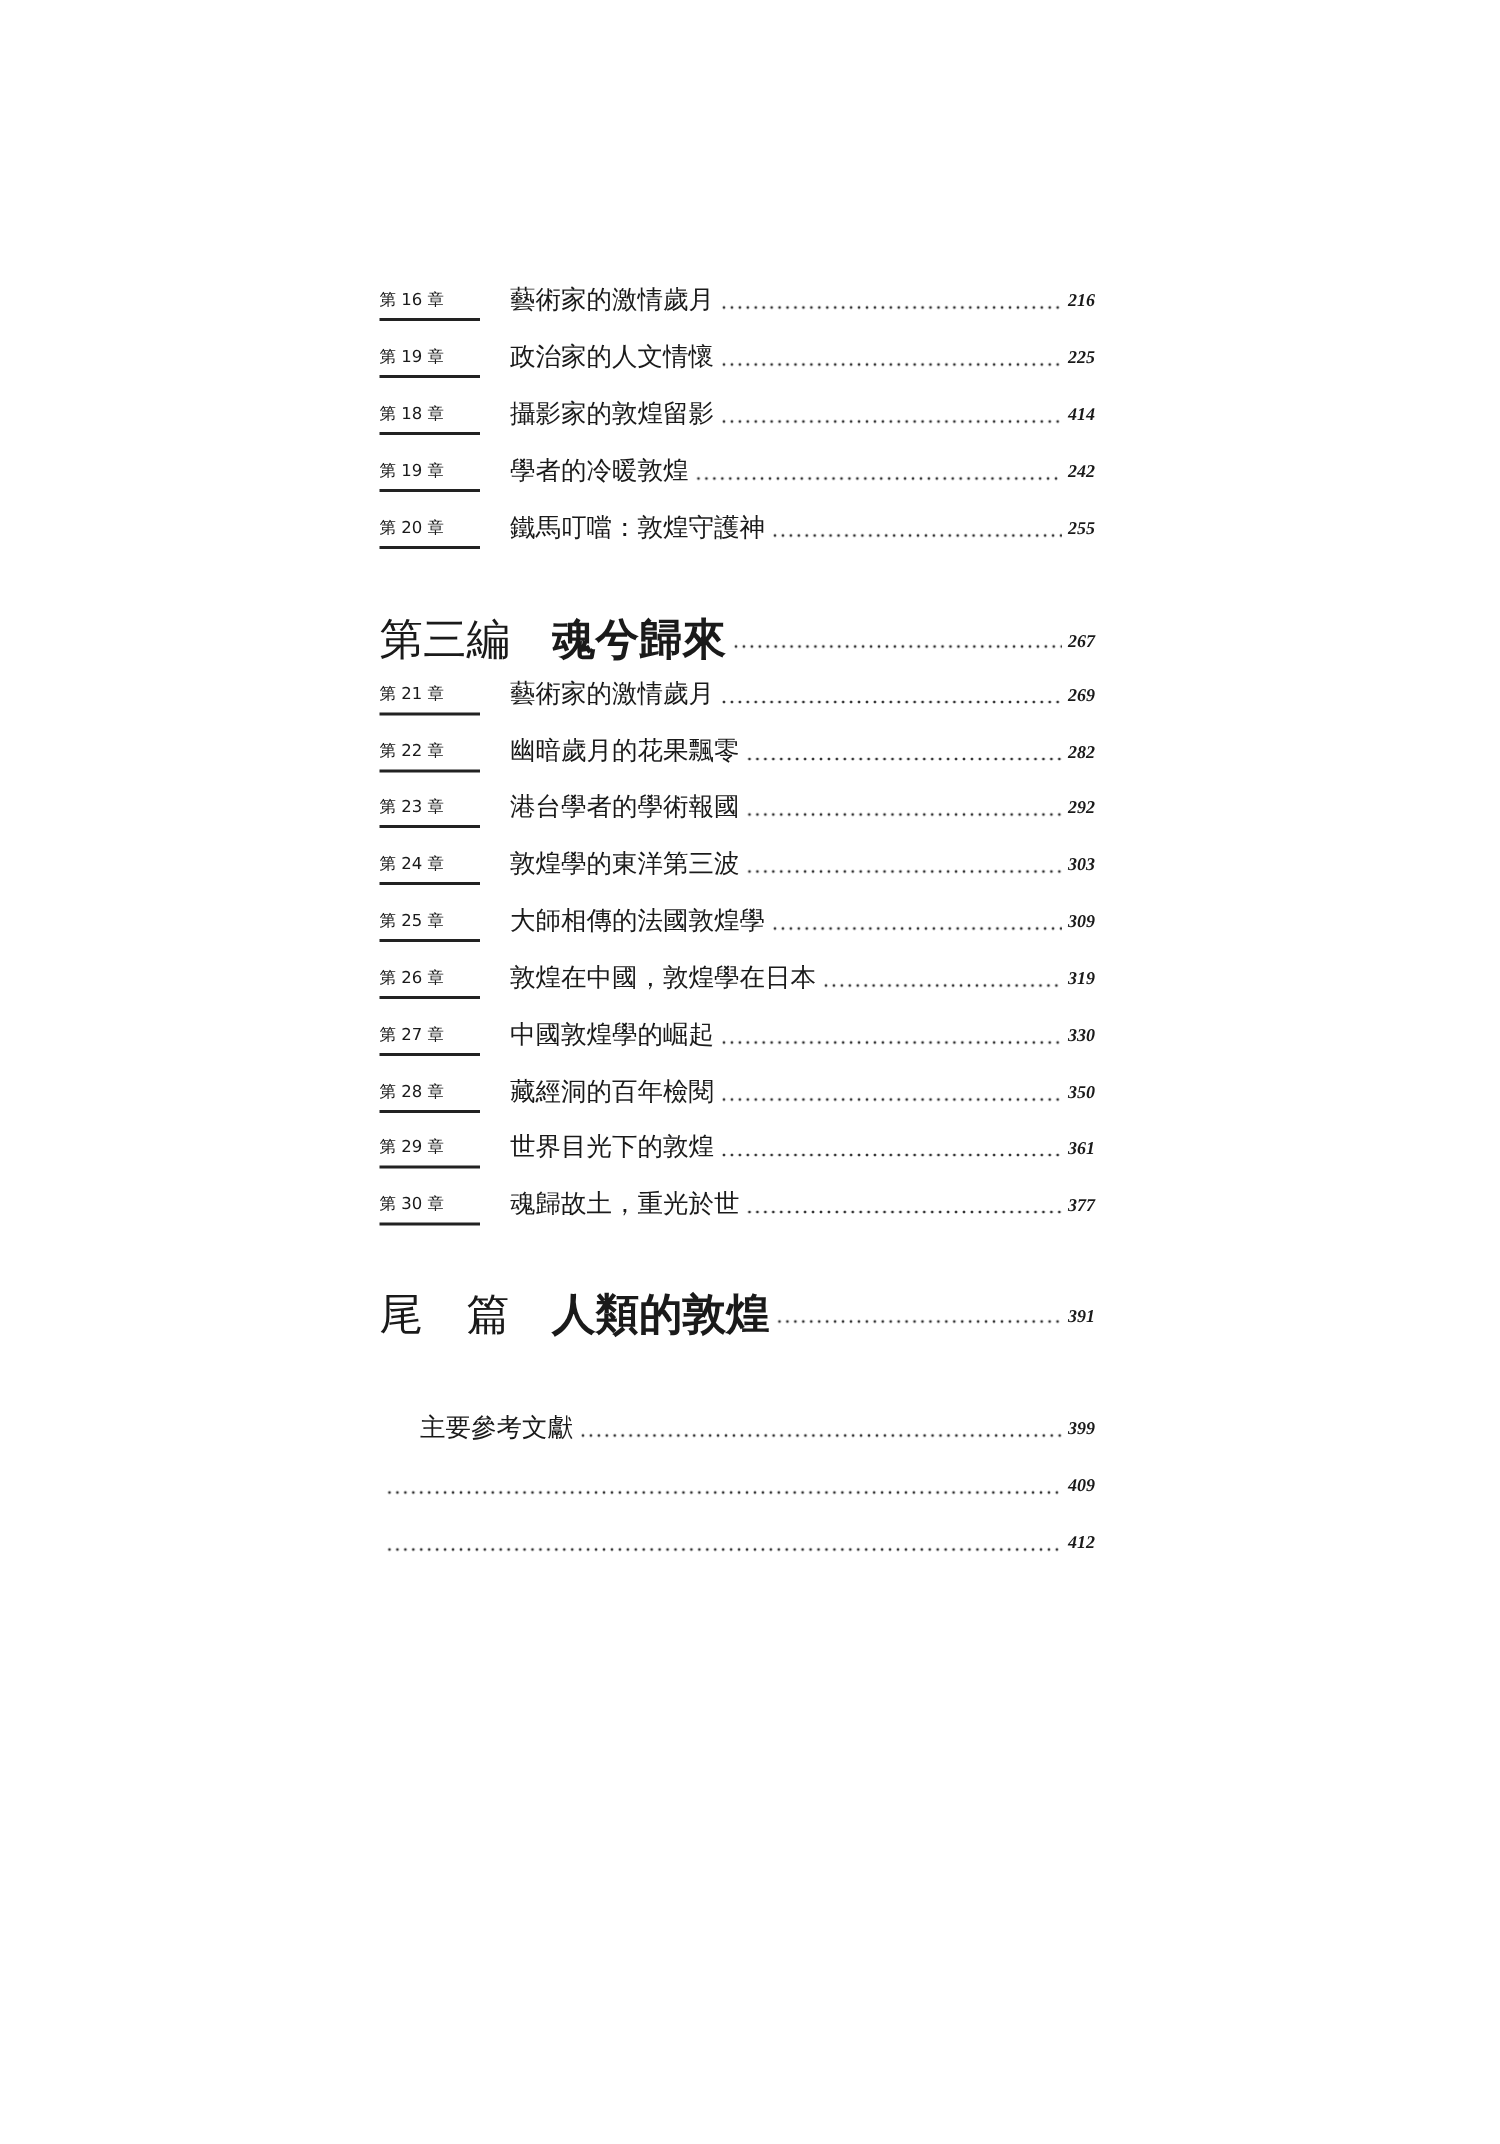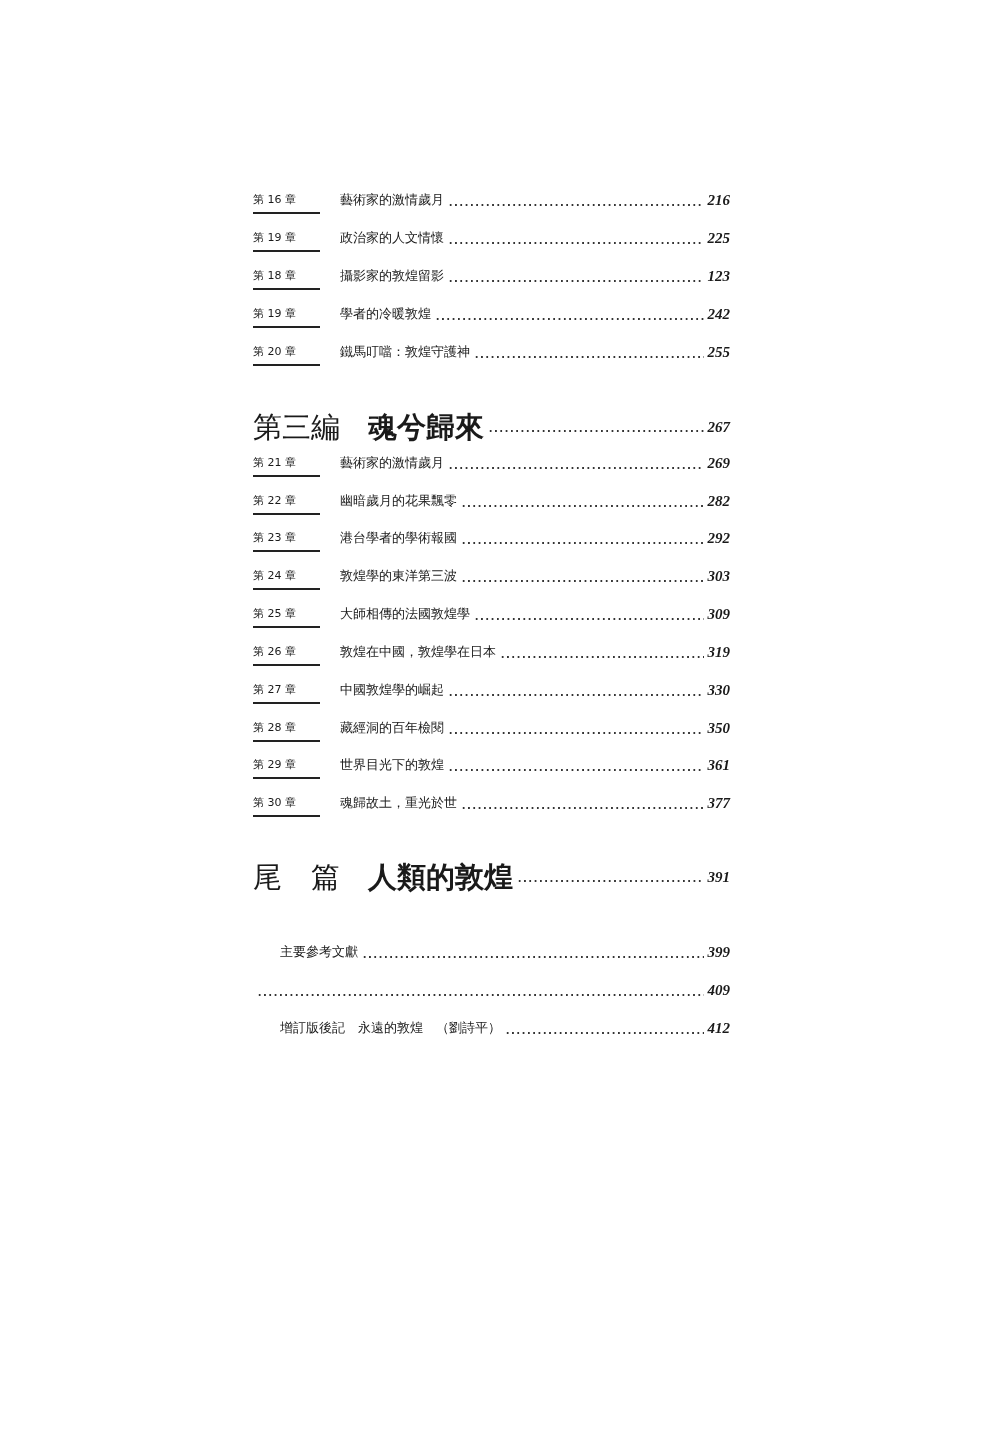--- a/index.html
+++ b/index.html
@@ -13,33 +13,33 @@
       position: absolute; left: 0; width: 477px; height: 30px;
       display: flex; align-items: flex-end;
     }
     .chap {
       font-family: "DejaVu Sans", sans-serif; font-weight: normal;
       font-size: 11px; line-height: 22px; white-space: nowrap;
       border-bottom: 2px solid #222; padding-bottom: 1px;
       width: 67px; box-sizing: border-box; flex: none;
     }
     .title {
-      font-family: "DejaVu Serif", serif; font-size: 13px; line-height: 22px;
+      font-family: "DejaVu Serif", serif; font-size: 17px; line-height: 22px;
       padding-left: 20px; white-space: nowrap; flex: none;
       padding-bottom: 3px;
     }
     .dots {
       flex: 1; height: 22px; margin: 0 4px 3px 4px;
       background-image: radial-gradient(circle, #333 0.9px, transparent 1.1px);
       background-size: 5.3px 4px; background-repeat: repeat-x;
       background-position: left 14px;
     }
     .page {
       font-family: "Liberation Serif", serif; font-style: italic; font-weight: bold;
-      font-size: 15px; line-height: 22px; padding-bottom: 3px; flex: none;
+      font-size: 12px; line-height: 22px; padding-bottom: 3px; flex: none;
     }
     .part .ptitle {
       font-family: Liberation Serif, serif; font-size: 29px; line-height: 26px;
       white-space: nowrap; padding-bottom: 2px; flex: none;
     }
     .part .pname { font-weight: bold; padding-left: 28px; }
     .part .dots { margin-bottom: 5px; }
     .part .page { padding-bottom: 4px; margin-top: 40px; }
     .plain .title { padding-left: 0; margin-left: 27px; }
   </style>
@@ -57,21 +57,21 @@
   <div class="row" style="top:222px">
     <span class="chap">第 19 章</span>
     <span class="title">政治家的人文情懷</span>
     <span class="dots"></span>
     <span class="page">225</span>
   </div>
   <div class="row" style="top:260px">
     <span class="chap">第 18 章</span>
     <span class="title">攝影家的敦煌留影</span>
     <span class="dots"></span>
-    <span class="page">123</span>
+    <span class="page">414</span>
   </div>
   <div class="row" style="top:298px">
     <span class="chap">第 19 章</span>
     <span class="title">學者的冷暖敦煌</span>
     <span class="dots"></span>
     <span class="page">242</span>
   </div>
   <div class="row" style="top:336px">
     <span class="chap">第 20 章</span>
     <span class="title">鐵馬叮噹：敦煌守護神</span>
@@ -157,18 +157,17 @@
   <div class="row plain" style="top:936px">
     <span class="title">主要參考文獻</span>
     <span class="dots"></span>
     <span class="page">399</span>
   </div>
   <div class="row plain" style="top:974px">
     <span class="dots"></span>
     <span class="page">409</span>
   </div>
   <div class="row plain" style="top:1012px">
-    <span class="title">增訂版後記　永遠的敦煌　（劉詩平）</span>
     <span class="dots"></span>
     <span class="page">412</span>
   </div>
 
 </div>
 
 </body></html>

